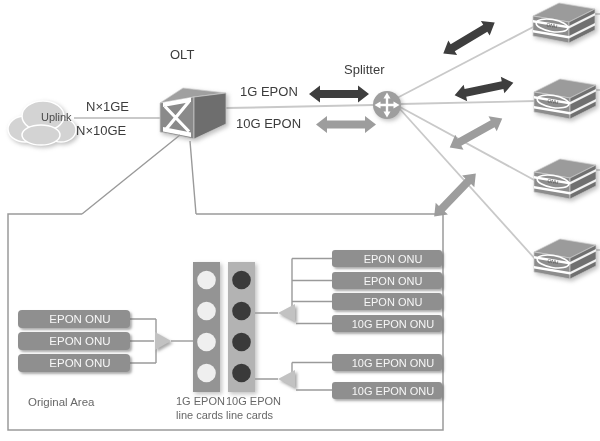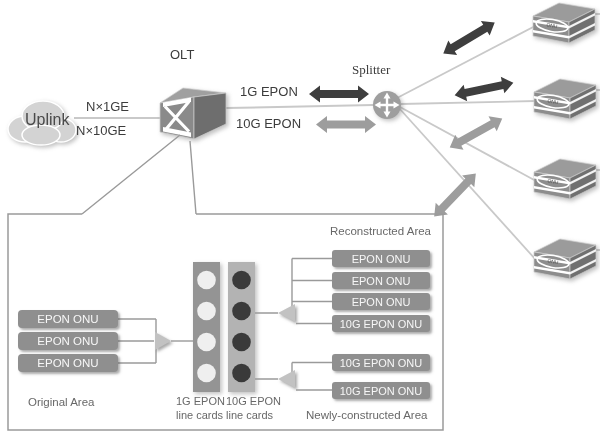--- a/index.html
+++ b/index.html
@@ -8,26 +8,26 @@
     --box-gray:#8f8f8f; --col-1g:#949494; --col-10g:#b3b3b3;
     --circle-light:#efefef; --circle-dark:#3a3a3a;
     --device-gray:#8d8d8d; --text-dark:#3c3c3c; --text-mid:#686868;
   }
   html,body{margin:0;padding:0;background:#fff;}
   .stage{position:relative;width:600px;height:441px;background:#fff;
          font-family:"Liberation Sans",sans-serif;overflow:hidden;}
   .stage svg{position:absolute;left:0;top:0;}
   .lbl{position:absolute;white-space:nowrap;color:var(--text-dark);}
   .lbl.big{font-size:13px;}
-  .lbl.mid{font-size:16px;color:#4a4a4a;}
+  .lbl.mid{font-size:11px;color:#4a4a4a;margin-left:16px;}
   .lbl.area{font-size:11.5px;color:var(--text-mid);}
   .lbl.cards{font-size:11px;color:var(--text-mid);line-height:13.5px;}
   .onu-box{position:absolute;background:var(--box-gray);border-radius:4px;
            color:#f7f7f7;display:flex;align-items:center;justify-content:center;
-           box-shadow:2px 2px 2.5px rgba(90,90,90,.5);}
+           box-shadow:2px 2px 2.5px rgba(90,90,90,.5);padding-left:12px;}
   .onu-box.left{left:18px;width:100px;height:18px;font-size:11.5px;}
   .onu-box.right{left:332px;width:98px;height:17px;font-size:11px;border-radius:3px;}
   
   .ln-light{stroke:var(--line-light);stroke-width:2;fill:none;}
   .ln-fan{stroke:var(--line-light);stroke-width:1.8;fill:none;}
   .ln-gray{stroke:var(--line-mid);stroke-width:1.4;fill:none;}
   .inset-border{stroke:var(--line-mid);stroke-width:1.5;fill:none;}
   .arrow-dark{fill:var(--arrow-dark);}
   .arrow-gray{fill:var(--arrow-gray);}
   .tri{fill:#c2c2c2;filter:drop-shadow(2px 2px 1.5px rgba(80,80,80,.5));}
@@ -158,25 +158,23 @@
       <path d="M255,379 H278 M296,390 H332" class="ln-gray"></path>
     </g>
   </svg>
 
   <div class="lbl mid" style="left:25px;top:111px;">Uplink</div>
   <div class="lbl big" style="left:86px;top:99px;">N×1GE</div>
   <div class="lbl big" style="left:76px;top:123px;">N×10GE</div>
   <div class="lbl big" style="left:170px;top:47px;width:44px;">OLT</div>
   <div class="lbl big" style="left:240px;top:84px;">1G EPON</div>
   <div class="lbl big" style="left:236px;top:116px;">10G EPON</div>
-  <div class="lbl big" style="left:352px;top:62px;font-family:Liberation Serif, serif;">Splitter</div>
+  <div class="lbl big" style="left:344px;top:62px;">Splitter</div>
 
-  <div class="lbl area" style="left:330px;top:225px;">Reconstructed Area</div>
   <div class="lbl area" style="left:28px;top:396px;text-align:center;">Original Area</div>
-  <div class="lbl area" style="left:306px;top:409px;">Newly-constructed Area</div>
 
   <div class="lbl cards" style="left:176px;top:395px;">
     <div>1G EPON</div>
     <div>line cards</div>
   </div>
   <div class="lbl cards" style="left:226px;top:395px;">
     <div>10G EPON</div>
     <div>line cards</div>
   </div>
 

